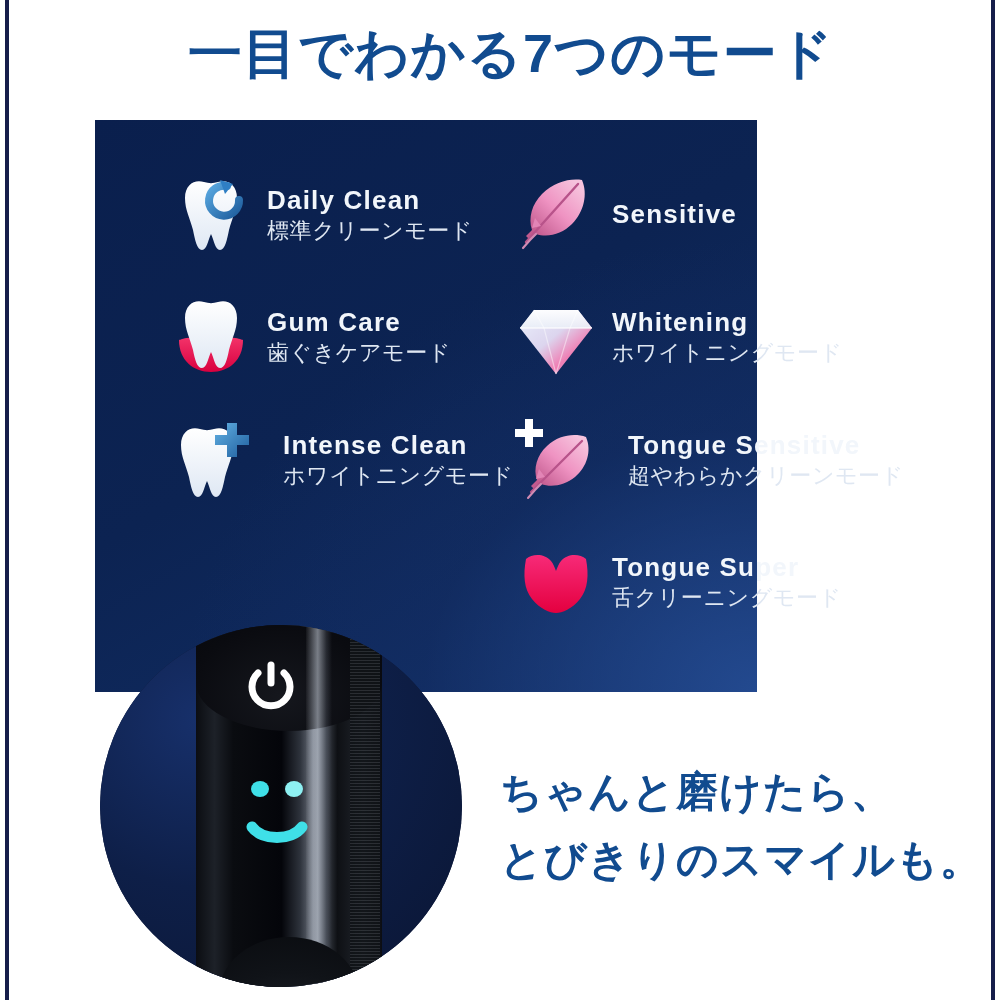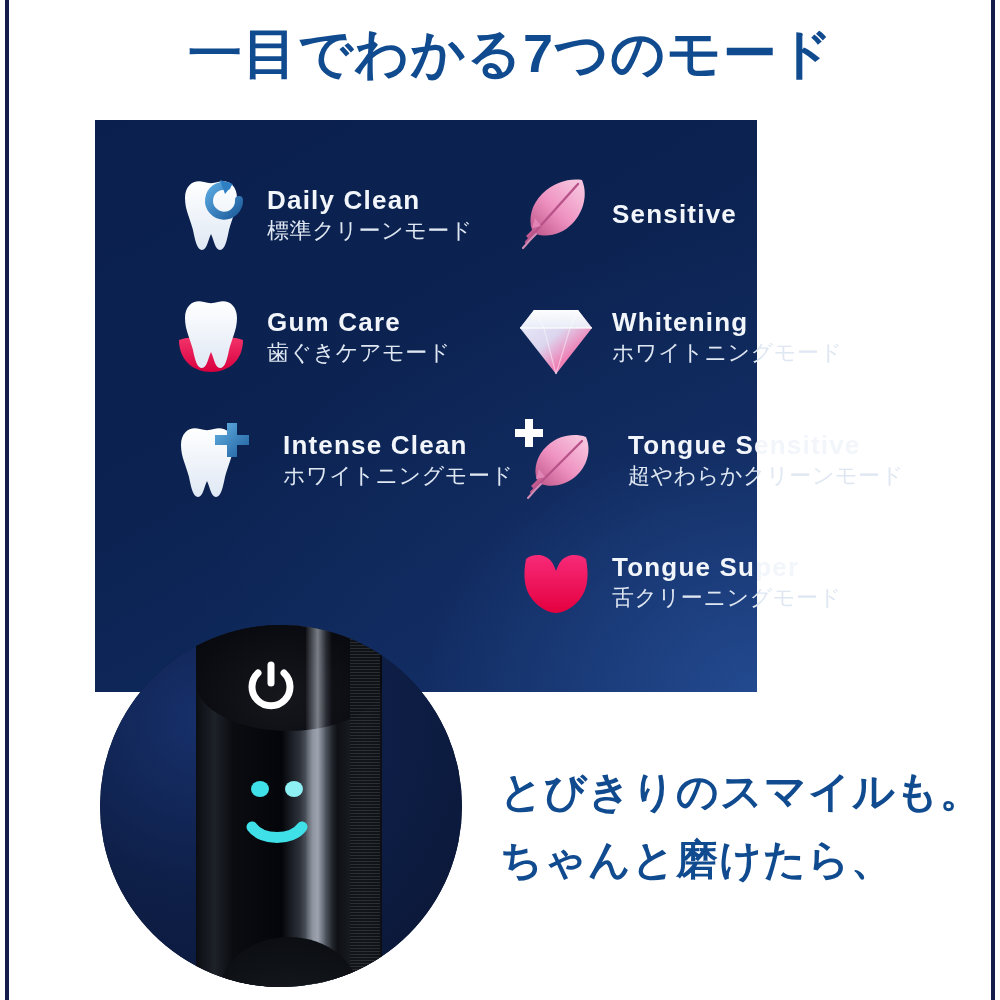--- a/index.html
+++ b/index.html
@@ -394,15 +394,15 @@
   <div class="smiley">
     <svg viewBox="0 0 96 96">
       <ellipse cx="30" cy="22" rx="9" ry="8" fill="#3fe0e8"></ellipse>
       <ellipse cx="64" cy="22" rx="9" ry="8" fill="#8ef0f2"></ellipse>
       <path d="M22 60 C32 74 62 74 72 60" stroke="#3fe0e8" stroke-width="11" stroke-linecap="round" fill="none"></path>
     </svg>
   </div>
 </div>
 
 <div class="caption">
+  <div>ちゃんと磨けたら、</div>
   <div>とびきりのスマイルも。</div>
-  <div>ちゃんと磨けたら、</div>
 </div>
 
 </body></html>

